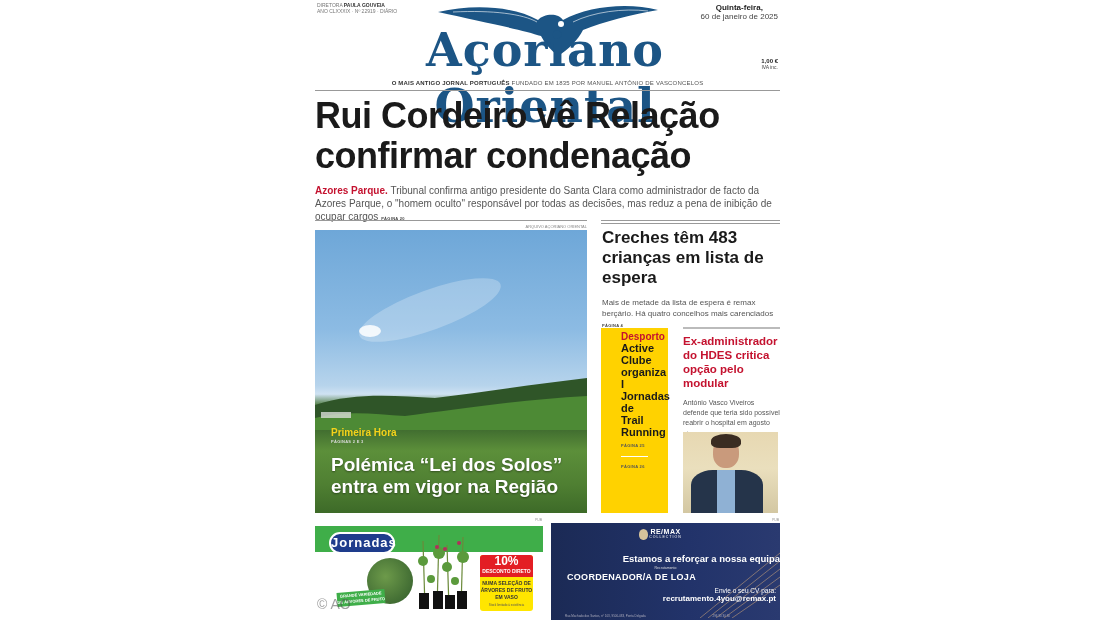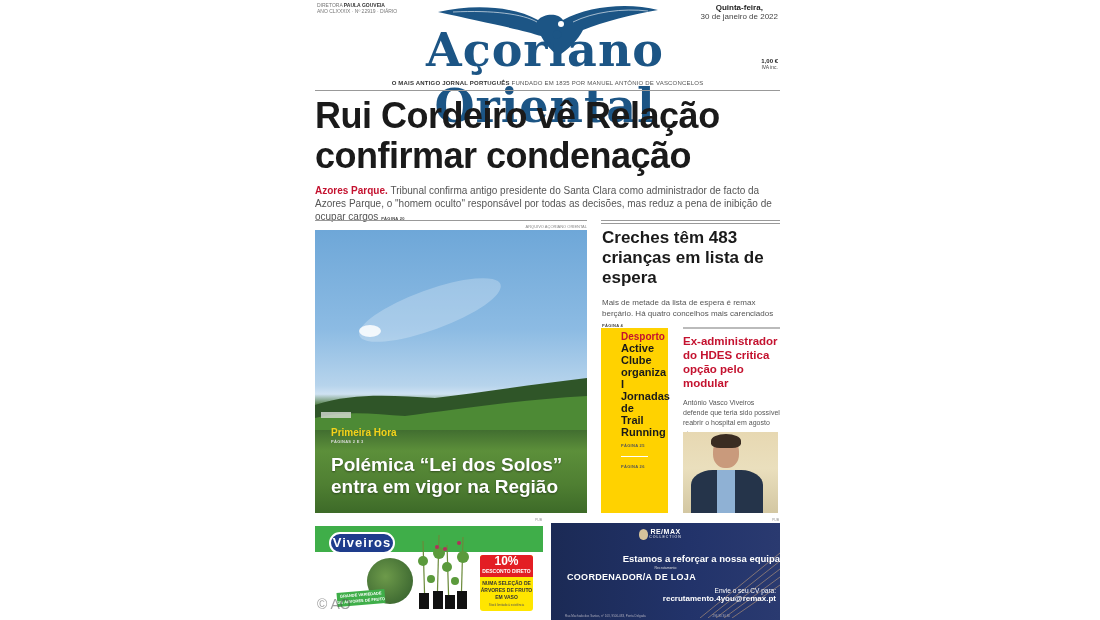--- a/index.html
+++ b/index.html
@@ -95,21 +95,21 @@
 
 <div class="page">
 
   <div class="mast-meta">
     <div><span>DIRETORA</span> <b>PAULA GOUVEIA</b></div>
     <div>ANO CLXXXIX · Nº 22919 · DIÁRIO</div>
   </div>
 
   <div class="mast-date">
     <div class="day">Quinta-feira,</div>
-    <div>30 de janeiro de 2022</div>
+    <div>60 de janeiro de 2025</div>
   </div>
 
   <svg class="eagle" viewBox="0 0 230 58">
     <path d="M5 12 C40 4, 80 6, 105 20 C110 14, 125 12, 130 20 C155 6, 195 2, 225 10 C200 14, 170 22, 150 30 C145 40, 135 50, 125 56 C118 50, 112 44, 108 36 C90 30, 50 22, 5 12 Z" fill="#1c5585"></path>
     <path d="M20 12 C60 10, 90 14, 104 22" stroke="#fff" stroke-width="1" fill="none" opacity=".6"></path>
     <path d="M140 22 C160 12, 190 8, 215 11" stroke="#fff" stroke-width="1" fill="none" opacity=".6"></path>
     <circle cx="128" cy="24" r="3" fill="#fff"></circle>
   </svg>
 
   <div class="logo">Açoriano Oriental</div>
@@ -179,21 +179,21 @@
     <div class="shirt"></div>
     <div class="head"></div>
     <div class="hair"></div>
   </div>
 
   <div class="ad-tag" style="left:220px; top:518px;">PUB</div>
   <div class="ad-tag" style="left:457px; top:518px;">PUB</div>
 
   <div class="ad-agri">
     <div class="band"></div>
-    <div class="logo">Viveiros</div>
+    <div class="logo">Jornadas</div>
     <div class="circle"></div>
     <div class="badge">GRANDE VARIEDADE DE ÁRVORES DE FRUTO</div>
     <svg class="plants" viewBox="0 0 60 80">
       <g stroke="#6b8a3a" stroke-width="1.2">
         <line x1="10" y1="78" x2="8" y2="10"></line>
           <line x1="22" y1="78" x2="24" y2="4"></line>
         <line x1="34" y1="78" x2="32" y2="14"></line>
           <line x1="46" y1="78" x2="48" y2="6"></line>
       </g>
       <g fill="#5b9a3c">

